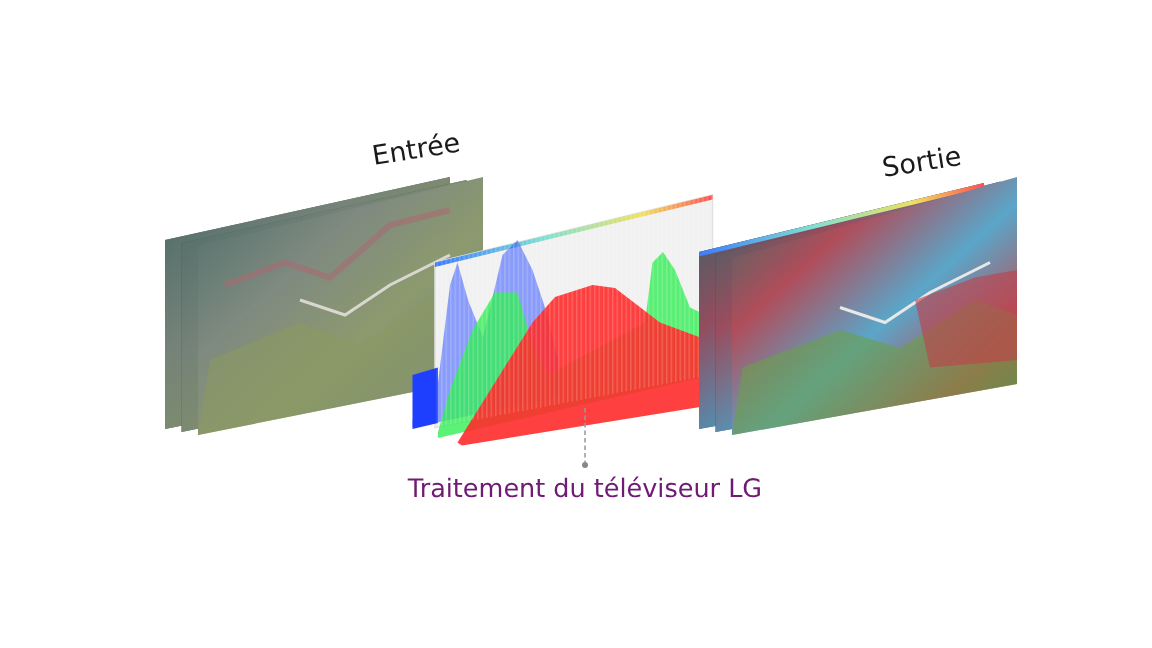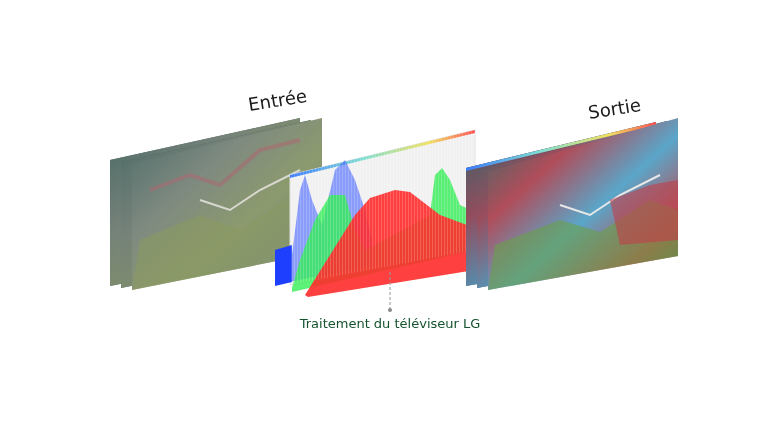--- a/index.html
+++ b/index.html
@@ -1,20 +1,20 @@
 <!DOCTYPE html>
 <html><head>
 <meta charset="utf-8">
 <style>
   html, body { margin:0; padding:0; background:#ffffff; }
   body { width:768px; height:432px; position:relative; overflow:hidden; font-family:"DejaVu Sans", sans-serif; }
   .label { position:absolute; color:#1a1a1a; }
   .label-input { left:250px; top:94px; font-size:18px; transform:rotate(-9deg); transform-origin:left bottom; }
   .label-output { left:590px; top:102px; font-size:18px; transform:rotate(-9deg); transform-origin:left bottom; }
-  .caption { position:absolute; left:250px; top:316px; width:280px; text-align:center; font-size:13px; color:#14532d; }
+  .caption { position:absolute; left:250px; top:316px; width:280px; text-align:center; font-size:17px; color:#701a75; }
   svg { position:absolute; left:0; top:0; }
 </style>
 </head>
 <body>
 
 <svg width="768" height="432" viewBox="0 0 768 432">
   <defs>
     <linearGradient id="landIn" x1="0" y1="0" x2="1" y2="1">
       <stop offset="0" stop-color="#4a6b68"></stop>
       <stop offset="0.35" stop-color="#7f8a80"></stop>

